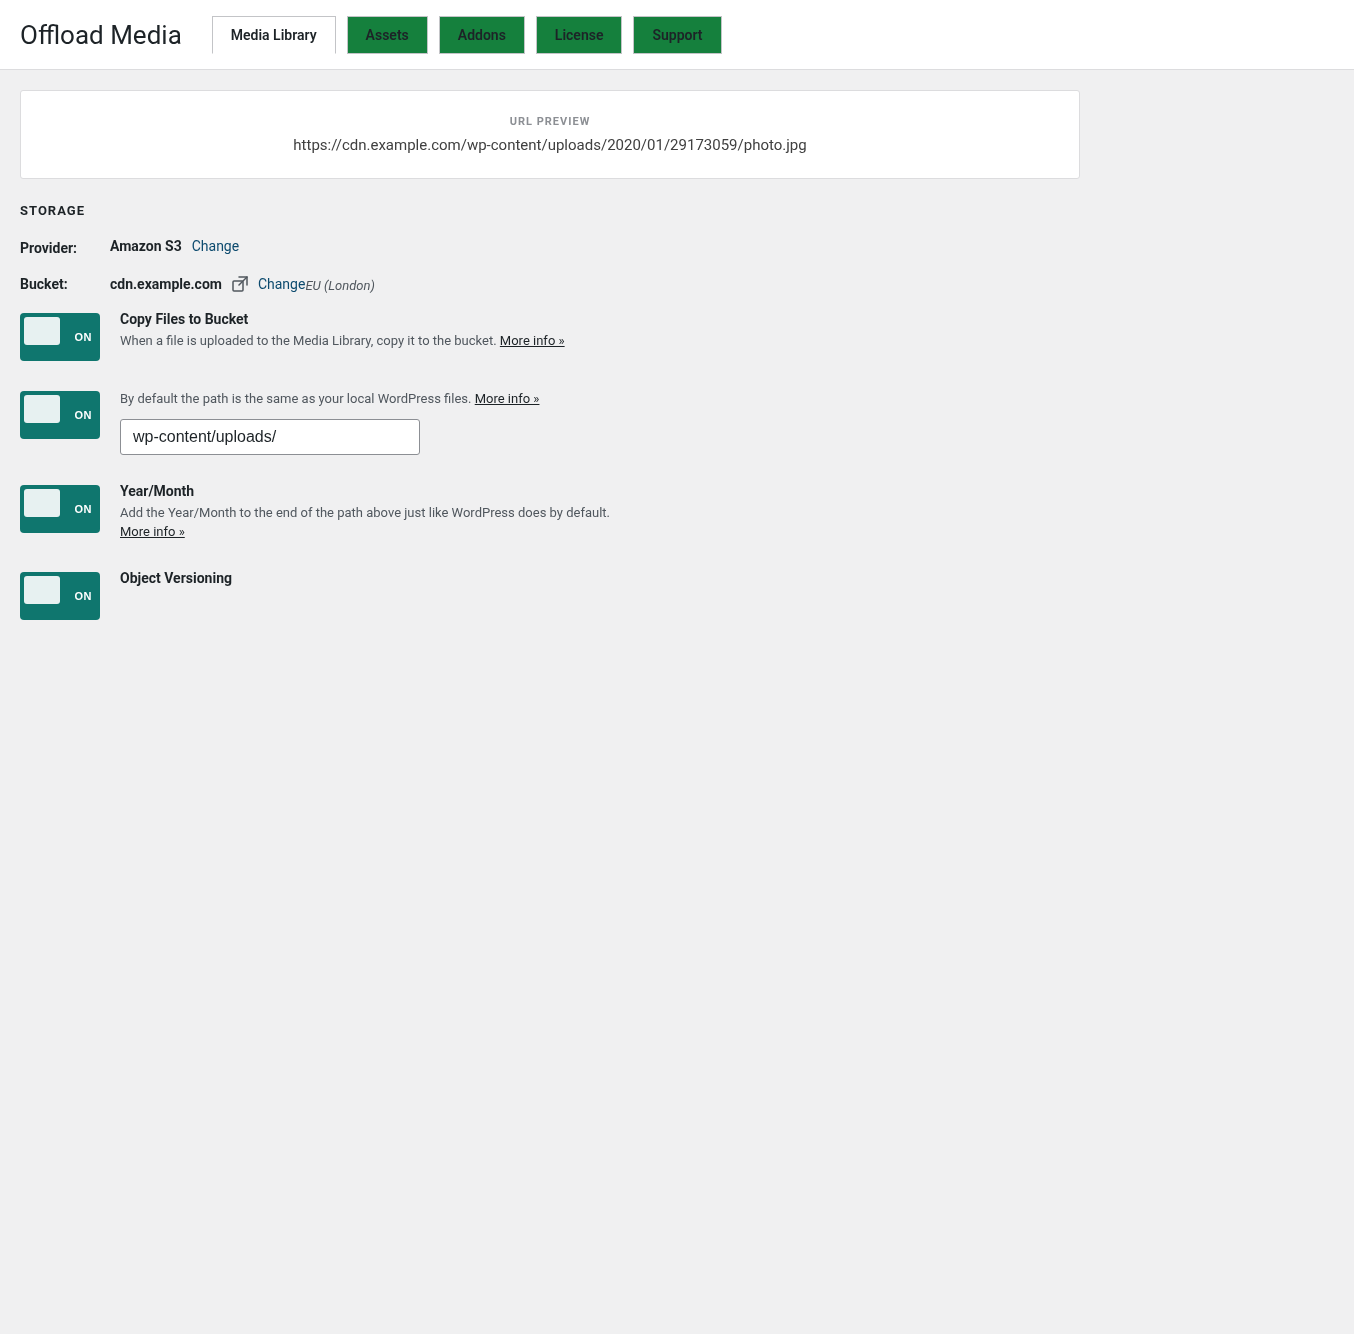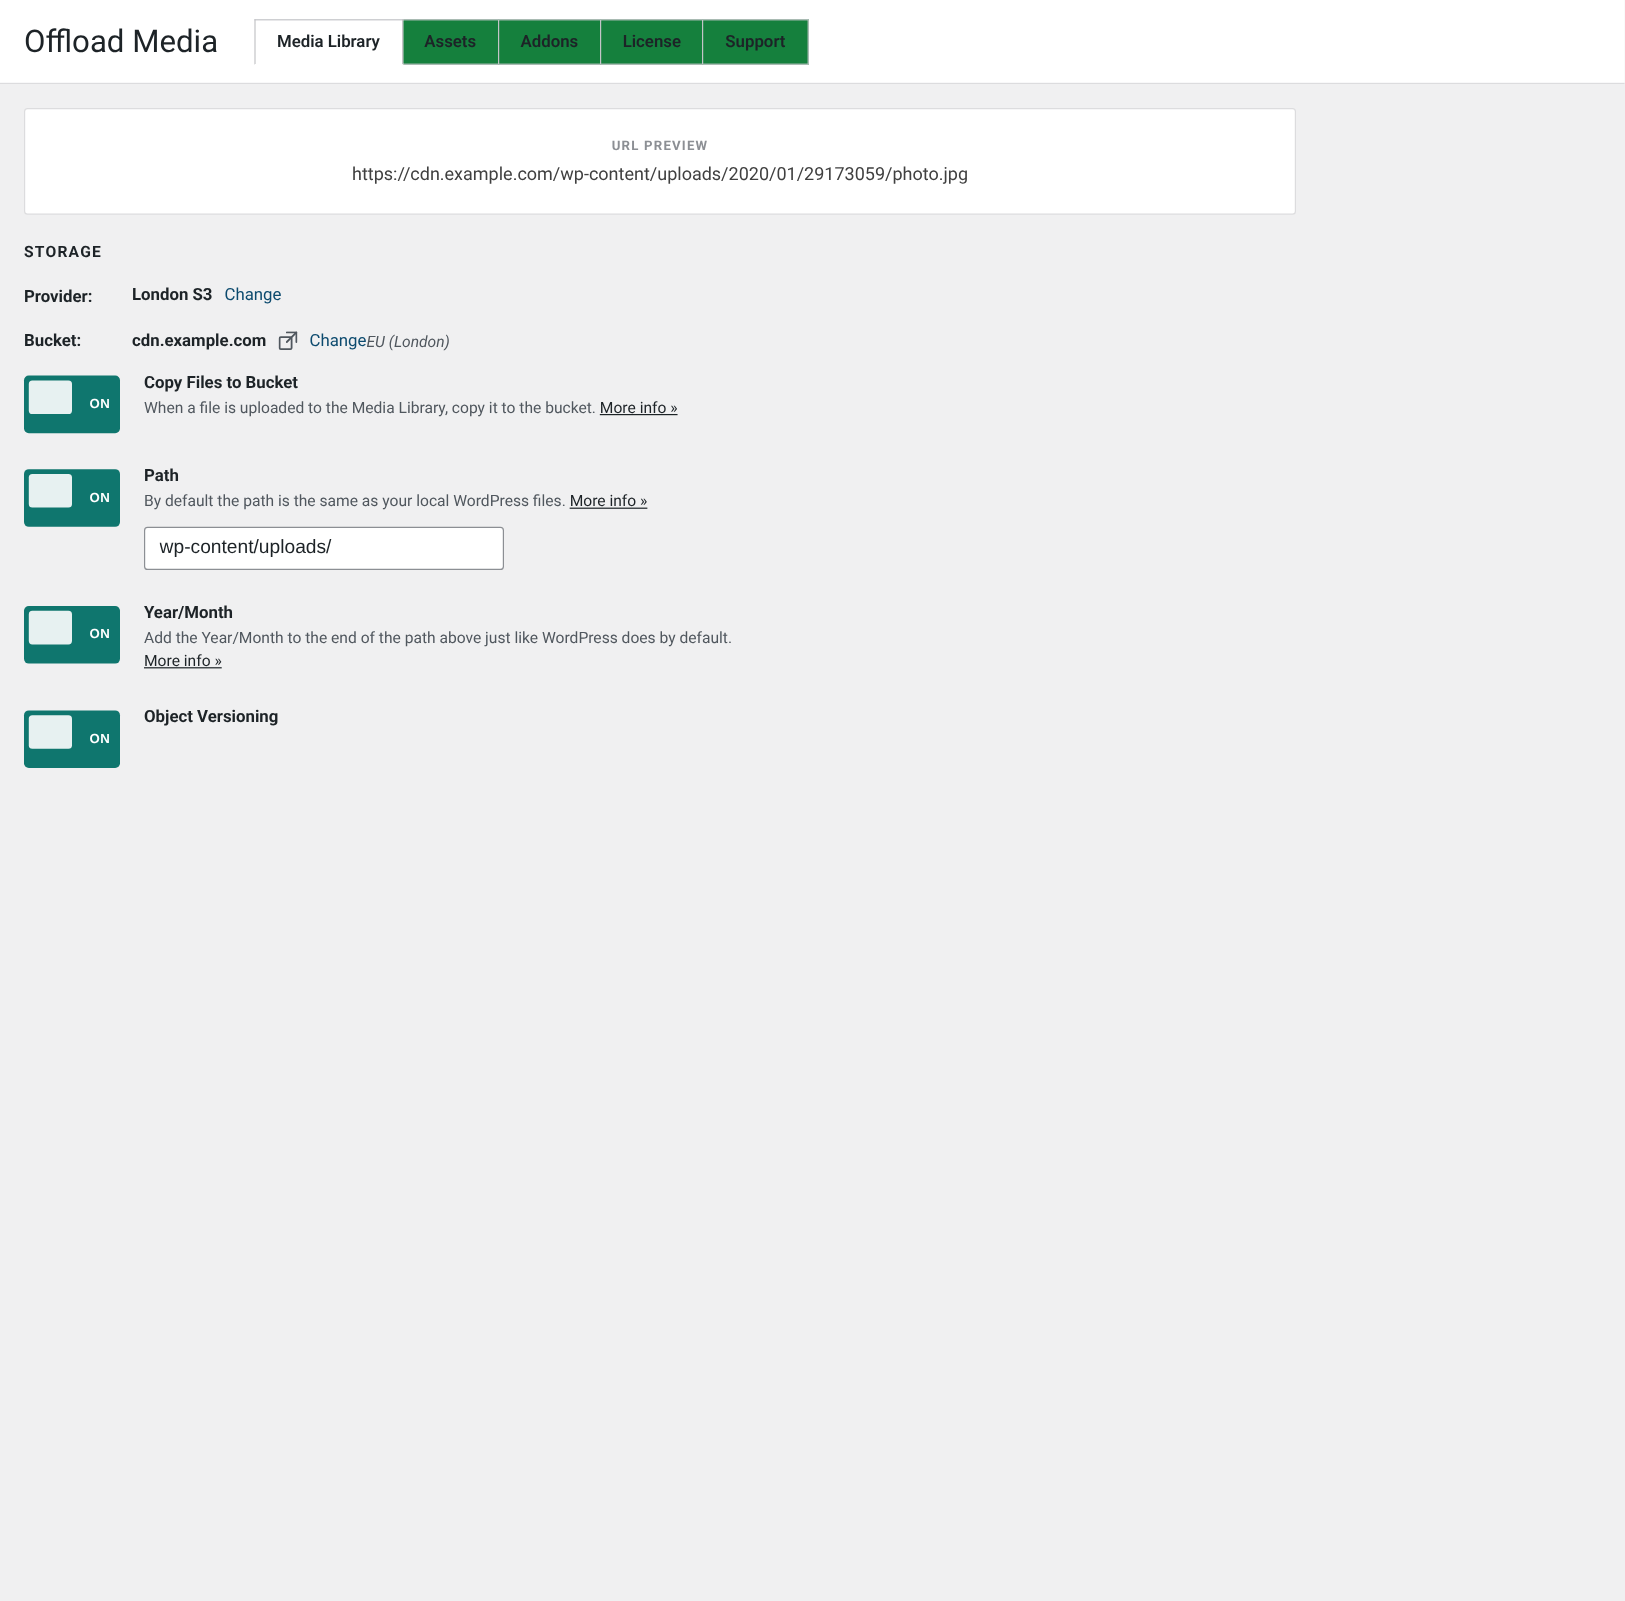--- a/index.html
+++ b/index.html
@@ -23,21 +23,21 @@
     .app-title {
       font-size: 26px;
       font-weight: 400;
       color: #1d2327;
       margin-right: 30px;
       white-space: nowrap;
     }
 
     .nav-tabs {
       display: flex;
-      gap: 0;
+      gap: 12px;
       align-items: flex-end;
     }
 
     .nav-tab {
       padding: 10px 18px;
       border: 1px solid #c3c4c7;
       background: #15803d;
       cursor: pointer;
       font-size: 14px;
       font-weight: 600;
@@ -240,21 +240,21 @@
     <div class="url-preview-label">URL PREVIEW</div>
     <div class="url-preview-value">https://cdn.example.com/wp-content/uploads/2020/01/29173059/photo.jpg</div>
   </div>
 
   <div class="settings-section">
     <div class="section-title">STORAGE</div>
 
     <div class="provider-row">
       <span class="field-label">Provider:</span>
       <div class="field-value">
-        <span class="field-value-bold">London S3</span>
+        <span class="field-value-bold">Amazon S3</span>
         <a class="change-link">Change</a>
       </div>
     </div>
 
     <div class="provider-row" style="align-items: flex-start;">
       <span class="field-label">Bucket:</span>
       <div class="bucket-value-area">
         <div class="field-value">
           <span class="field-value-bold">cdn.example.com</span>
           <span class="external-icon">
@@ -288,21 +288,20 @@
     </div>
 
     <div class="toggle-setting">
       <div class="toggle-wrapper">
         <button class="toggle" aria-label="Path toggle">
           <div class="toggle-knob"></div>
           <span class="toggle-label-on">ON</span>
         </button>
       </div>
       <div class="setting-content">
-        <div class="setting-title">Path</div>
         <div class="setting-description">
           <span>By default the path is the same as your local WordPress files.</span>
           <span> </span>
           <a class="more-info-link">More info »</a>
         </div>
         <input class="path-input" type="text" value="wp-content/uploads/" placeholder="wp-content/uploads/" style="">
       </div>
     </div>
 
     <div class="toggle-setting">

